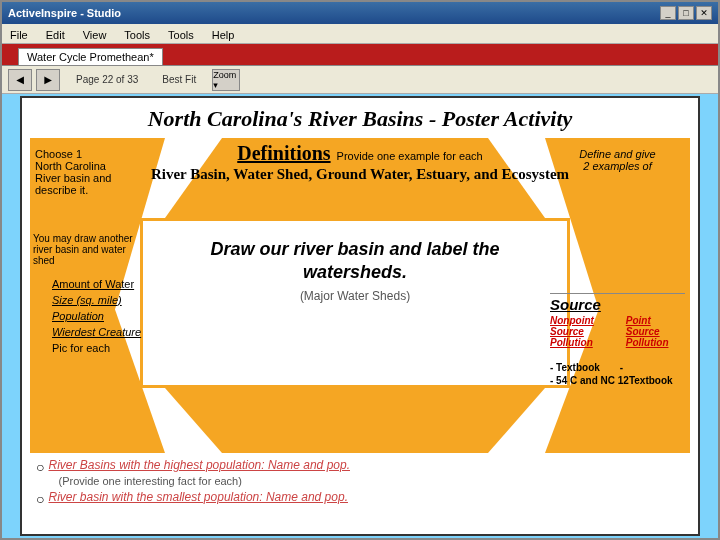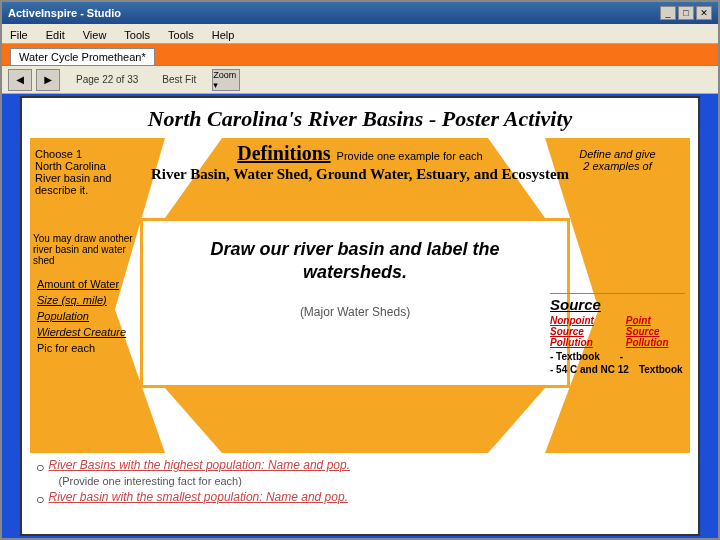--- a/index.html
+++ b/index.html
@@ -64,25 +64,25 @@
     }
 
     .menu-item {
       font-size: 11px;
       color: #000;
       cursor: pointer;
       padding: 0 4px;
     }
 
     .tab-bar {
-      background: #f97316;
+      background: #b91c1c;
       border-bottom: 1px solid #888;
       display: flex;
       align-items: flex-end;
-      padding: 2px 8px 0;
+      padding: 2px 16px 0;
       height: 22px;
     }
 
     .tab {
       background: #d4d0c8;
       border: 1px solid #888;
       border-bottom: none;
       padding: 2px 8px;
       font-size: 11px;
       cursor: pointer;
@@ -123,21 +123,21 @@
 
     .page-info {
       font-size: 10px;
       color: #333;
       margin: 0 8px;
     }
 
     
     .content-area {
       flex: 1;
-      background: #1d4ed8;
+      background: #7dd3fc;
       display: flex;
       align-items: center;
       justify-content: center;
       padding: 2px;
     }
 
     
     .poster {
       background: white;
       width: 680px;
@@ -271,21 +271,21 @@
     .left-top-text {
       top: 10px;
       left: 5px;
       width: 120px;
       font-size: 10px;
       color: #000;
     }
 
     .left-bottom-items {
       top: 140px;
-      left: 7px;
+      left: 22px;
       width: 120px;
       font-size: 11px;
       color: #000;
     }
 
     
     .right-top-text {
       top: 10px;
       right: 5px;
       width: 135px;
@@ -307,21 +307,21 @@
       font-size: 18px;
       font-weight: bold;
       font-style: italic;
       color: #000;
       line-height: 1.3;
     }
 
     .draw-sub {
       font-size: 12px;
       color: #555;
-      margin-top: 20px;
+      margin-top: 4px;
     }
 
     
     .bottom-list {
       position: absolute;
       bottom: 0;
       left: 0;
       right: 0;
       font-size: 12px;
       color: #000;
@@ -449,25 +449,25 @@
         </div>
 
         <div class="text-overlay source-box">
           <div style="display:flex; gap:8px; font-size:15px; margin-bottom:2px;">
             <span style="font-weight:bold; text-decoration:underline; font-style:italic;">Source</span>
           </div>
           <div style="display:flex; gap:6px; font-size:10px; font-style:italic; color:#c00; text-decoration:underline;">
             <span>Nonpoint Source Pollution</span>
             <span>Point Source Pollution</span>
           </div>
-          <div style="display:flex; gap:20px; font-size:10px; margin-top:3px;">
+          <div style="display:flex; gap:20px; font-size:10px; margin-top:14px;">
             <span>- Textbook</span>
             <span>-</span>
           </div>
-          <div style="display:flex; gap:10px; font-size:10px; margin-top:2px;">
+          <div style="display:flex; font-size:10px; margin-top:2px;">
             <span>- 54 C and NC 12</span>
             <span>Textbook</span>
           </div>
         </div>
 
         <div class="text-overlay center-draw-text">
           <div class="draw-main">Draw our river basin and label the watersheds.</div>
           <div class="draw-sub">(Major Water Sheds)</div>
         </div>
 

